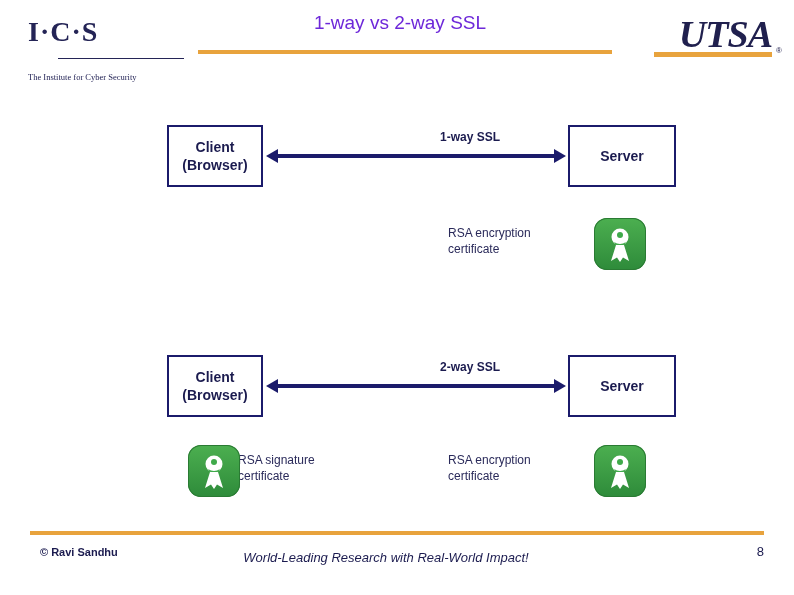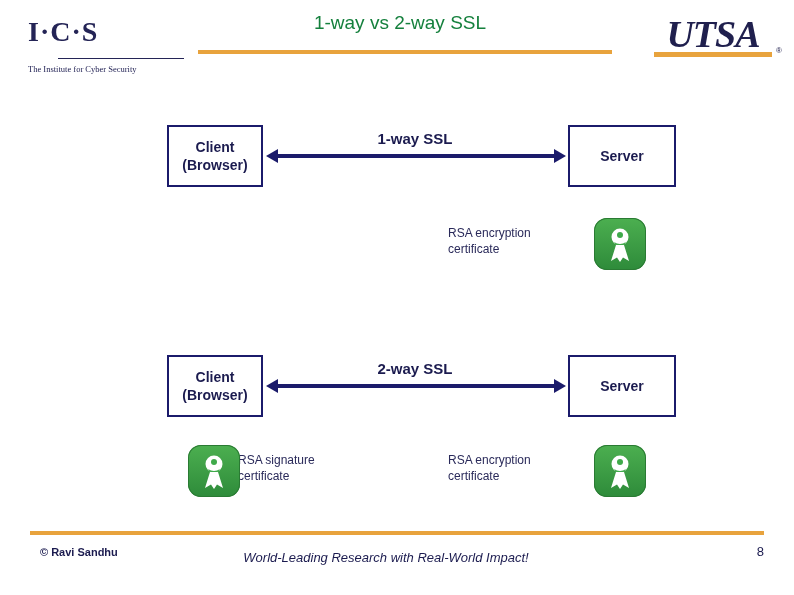--- a/index.html
+++ b/index.html
@@ -36,40 +36,40 @@
     font-weight: bold;
     letter-spacing: 1px;
     color: #242456;
     line-height: 40px;
     white-space: nowrap;
   }
   .ics-logo .ics-sub {
     font-family: "Liberation Serif", serif;
     font-size: 8.5px;
     color: #242456;
-    margin-top: 12px;
+    margin-top: 20px;
     white-space: nowrap;
   }
   .ics-rule {
     position: absolute;
     left: 30px;
     top: 46px;
     width: 126px;
     height: 1px;
     background: #242456;
   }
 
   .slide-title {
     position: absolute;
     left: 190px;
     top: 12px;
     width: 420px;
     text-align: center;
     font-size: 19px;
-    color: #15803d;
+    color: #6d28d9;
     font-family: "Liberation Sans", sans-serif;
   }
   .title-underline {
     position: absolute;
     left: 198px;
     top: 50px;
     width: 414px;
     height: 4px;
     background: #e8a33d;
   }
@@ -81,21 +81,20 @@
     text-align: right;
   }
   .utsa-logo .utsa-text {
     font-family: "Liberation Serif", serif;
     font-size: 38px;
     font-weight: bold;
     font-style: italic;
     color: #20204e;
     letter-spacing: -1px;
     line-height: 40px;
-    text-align: center;
   }
   .utsa-logo .utsa-bar {
     width: 118px;
     height: 5px;
     background: #e8a33d;
     margin-left: auto;
     margin-top: -2px;
   }
   .utsa-logo .utsa-reg {
     position: absolute;
@@ -120,24 +119,24 @@
     line-height: 18px;
     background: #ffffff;
   }
   .client1 { left: 167px; top: 125px; width: 96px; height: 62px; }
   .server1 { left: 568px; top: 125px; width: 108px; height: 62px; }
   .client2 { left: 167px; top: 355px; width: 96px; height: 62px; }
   .server2 { left: 568px; top: 355px; width: 108px; height: 62px; }
 
   .arrow-label {
     position: absolute;
-    font-size: 15px;
-    font-weight: bold;
-    color: #1b1b4f;
-    text-align: center;
+    font-size: 12px;
+    font-weight: bold;
+    color: #1b1b4f;
+    text-align: right;
   }
   .label1 { left: 330px; top: 130px; width: 170px; }
   .label2 { left: 330px; top: 360px; width: 170px; }
 
   
   .arrow {
     position: absolute;
     height: 4px;
     background: #1b1b6b;
   }

